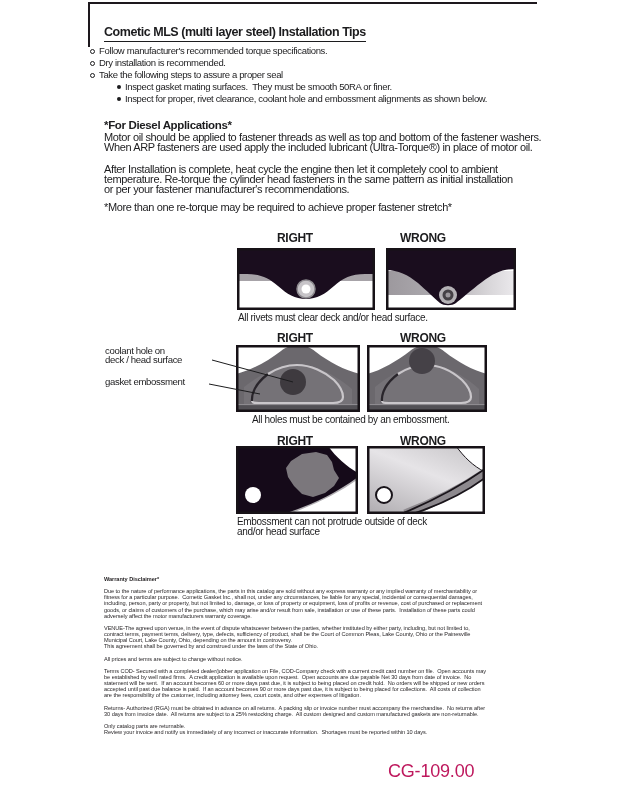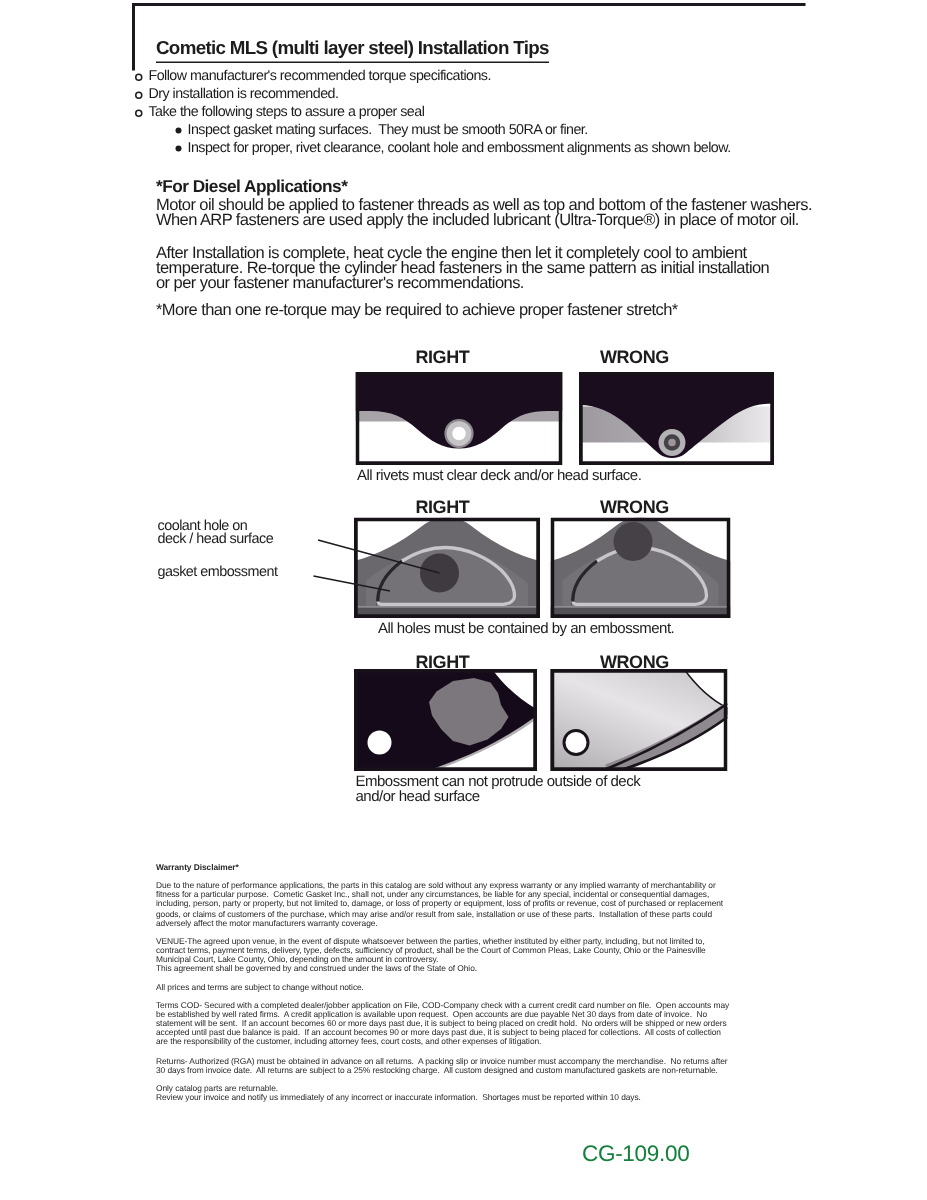--- a/index.html
+++ b/index.html
@@ -28,21 +28,21 @@
   .figlbl{font-size:12px;font-weight:bold;letter-spacing:-0.3px;}
   .cap{font-size:10px;letter-spacing:-0.33px;line-height:9.6px;}
   .annot{font-size:9.6px;letter-spacing:-0.35px;line-height:9.2px;text-align:left;}
   .figbox{position:absolute;}
   .figbox svg{display:block;}
   
   .legal{left:104px;top:576px;width:424px;font-size:5.6px;letter-spacing:-0.05px;line-height:6.15px;color:#2a2729;}
   .legal .lh{font-weight:bold;margin:0 0 6px 0;}
   .legal p{margin:0 0 6px 0;}
   
-  .footer{left:388px;top:761px;font-size:15px;letter-spacing:-0.2px;color:#15803d;}
+  .footer{left:388px;top:761px;font-size:18px;letter-spacing:-0.2px;color:#be185d;}
 </style>
 </head>
 <body>
 
 <div class="page">
 
   <div class="abs rule-top"></div>
   <div class="abs rule-tick"></div>
 
   <div class="abs title">Cometic MLS (multi layer steel) Installation Tips</div>

